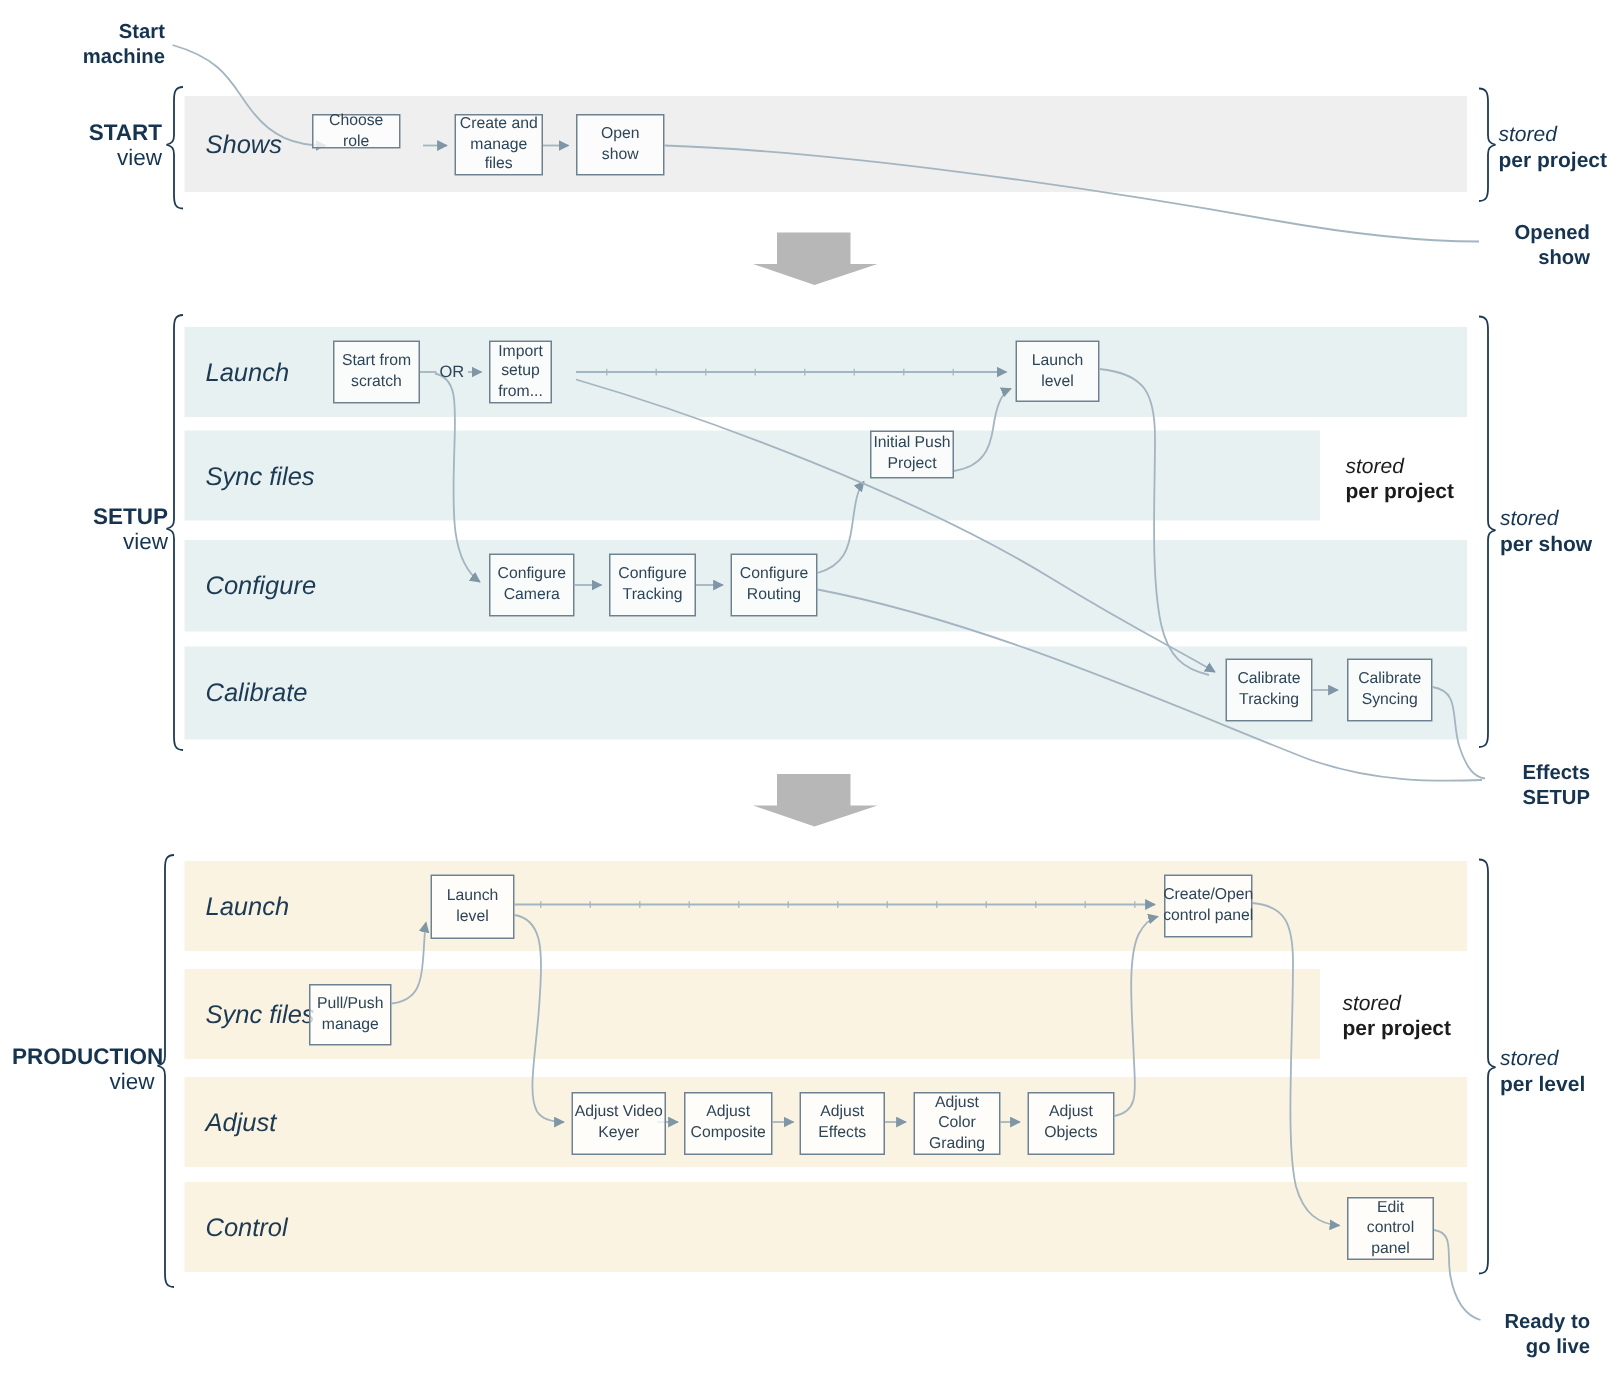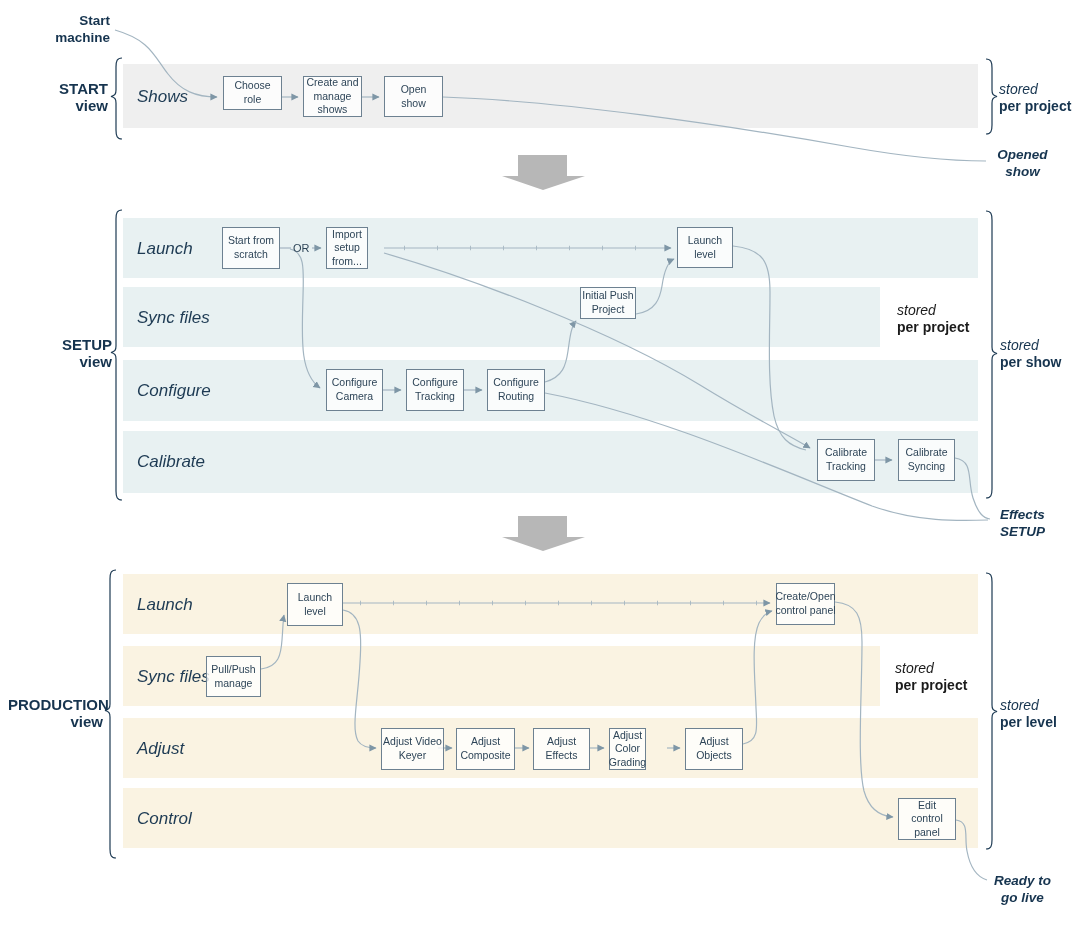--- a/index.html
+++ b/index.html
@@ -11,25 +11,25 @@
   .band.cream{background:#faf3e2;}
   svg.layer{position:absolute;left:0;top:0;z-index:1;}
   svg.layer.over{z-index:3;}
   .box{position:absolute;z-index:2;background:rgba(255,255,255,0.78);border:1.4px solid #6d8191;
        color:#2e4558;font-size:10.5px;line-height:1.3;display:flex;align-items:center;
        justify-content:center;text-align:center;box-sizing:border-box;}
   .rowlabel{position:absolute;z-index:2;font-style:italic;font-size:17px;color:#1d3a53;
             transform:translateY(-50%);}
   .section-label{position:absolute;z-index:4;text-align:right;font-size:15px;font-weight:700;
                  color:#16344f;line-height:1.16;}
-  .section-label .view{font-weight:700;display:block;}
+  .section-label .view{font-weight:400;display:block;}
   .outer-label{position:absolute;z-index:4;font-weight:700;font-size:13.5px;line-height:1.25;
                color:#16344f;}
   .outer-label.right-align{text-align:right;}
-  .outer-label.center{text-align:center;font-style:italic;}
+  .outer-label.center{text-align:right;}
   .stored{position:absolute;z-index:4;font-size:14px;line-height:1.24;color:#16344f;}
   .stored .scope{font-weight:700;display:block;}
   .stored .lbl{display:block;font-style:italic;}
   .stored.dark{color:#1b1b1b;}
   .or-label{position:absolute;z-index:2;font-size:11px;color:#2e4558;}
   [data-bind]{white-space:pre-line;}
 </style>
 </head>
 <body>
 
@@ -129,25 +129,25 @@
   <div class="rowlabel" style="left:137px;top:318px" data-bind="setup_section.row_sync">Sync files</div>
   <div class="rowlabel" style="left:137px;top:391px" data-bind="setup_section.row_configure">Configure</div>
   <div class="rowlabel" style="left:137px;top:462px" data-bind="setup_section.row_calibrate">Calibrate</div>
   <div class="rowlabel" style="left:137px;top:605px" data-bind="production_section.row_launch">Launch</div>
   <div class="rowlabel" style="left:137px;top:677px" data-bind="production_section.row_sync">Sync files</div>
   <div class="rowlabel" style="left:137px;top:749px" data-bind="production_section.row_adjust">Adjust</div>
   <div class="rowlabel" style="left:137px;top:819px" data-bind="production_section.row_control">Control</div>
 
   <div class="or-label" style="left:293px;top:242px" data-bind="setup_section.or_label">OR</div>
 
-  <div class="box" style="left:223px;top:76px;width:59px;height:34px" data-bind="start_section.box_choose_role">Choose
+  <div class="box" style="left:208px;top:76px;width:59px;height:23px" data-bind="start_section.box_choose_role">Choose
 role</div>
   <div class="box" style="left:303px;top:76px;width:59px;height:41px" data-bind="start_section.box_create_manage_shows">Create and
 manage
-shows</div>
+files</div>
   <div class="box" style="left:384px;top:76px;width:59px;height:41px" data-bind="start_section.box_open_show">Open
 show</div>
 
   <div class="box" style="left:222px;top:227px;width:58px;height:42px" data-bind="setup_section.box_start_from_scratch">Start from
 scratch</div>
   <div class="box" style="left:326px;top:227px;width:42px;height:42px" data-bind="setup_section.box_import_setup">Import setup
 from...</div>
   <div class="box" style="left:677px;top:227px;width:56px;height:41px" data-bind="setup_section.box_launch_level">Launch
 level</div>
   <div class="box" style="left:580px;top:287px;width:56px;height:32px" data-bind="setup_section.box_initial_push">Initial Push
@@ -168,21 +168,21 @@
   <div class="box" style="left:206px;top:656px;width:55px;height:41px" data-bind="production_section.box_pull_push">Pull/Push
 manage</div>
   <div class="box" style="left:776px;top:583px;width:59px;height:42px" data-bind="production_section.box_create_open_panel">Create/Open
 control panel</div>
   <div class="box" style="left:381px;top:728px;width:63px;height:42px" data-bind="production_section.box_adjust_video_keyer">Adjust Video
 Keyer</div>
   <div class="box" style="left:456px;top:728px;width:59px;height:42px" data-bind="production_section.box_adjust_composite">Adjust
 Composite</div>
   <div class="box" style="left:533px;top:728px;width:57px;height:42px" data-bind="production_section.box_adjust_effects">Adjust
 Effects</div>
-  <div class="box" style="left:609px;top:728px;width:37px;height:42px" data-bind="production_section.box_adjust_color_grading">Adjust Color
+  <div class="box" style="left:609px;top:728px;width:58px;height:42px" data-bind="production_section.box_adjust_color_grading">Adjust Color
 Grading</div>
   <div class="box" style="left:685px;top:728px;width:58px;height:42px" data-bind="production_section.box_adjust_objects">Adjust
 Objects</div>
   <div class="box" style="left:898px;top:798px;width:58px;height:42px" data-bind="production_section.box_edit_control_panel">Edit
 control panel</div>
 
   <div class="outer-label right-align" style="left:40px;top:13px;width:70px" data-bind="outer_labels.start_machine">Start
 machine</div>
   <div class="outer-label center" style="left:985px;top:147px;width:75px" data-bind="outer_labels.opened_show">Opened
 show</div>

